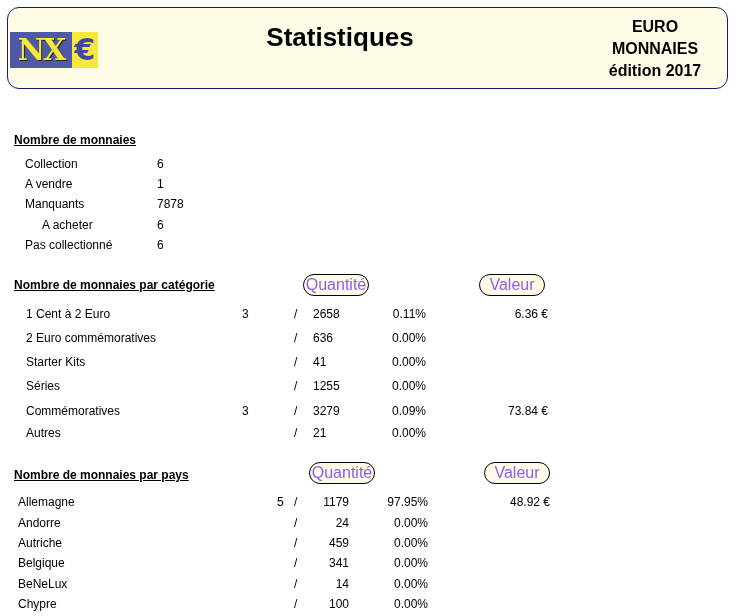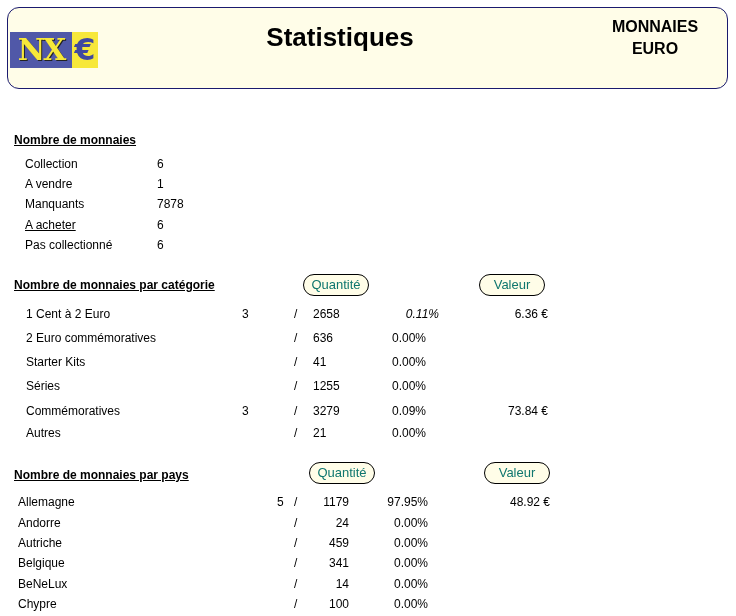--- a/index.html
+++ b/index.html
@@ -42,63 +42,64 @@
     font-size:16px; font-weight:bold; line-height:22px;
   }
   .section-title {
     position:absolute; font-weight:bold; text-decoration:underline; font-size:12px;
   }
   .cell { position:absolute; font-size:12px; white-space:nowrap; }
   .right { text-align:right; }
   .pill {
     position:absolute; height:22px; box-sizing:border-box;
     border:1px solid #000; border-radius:11px;
-    background:#fffde8; color:#0f766e;
-    font-size:13px; line-height:20px; text-align:center;
+    background:#fffde8; color:#8b5cf6;
+    font-size:16px; line-height:20px; text-align:center;
   }
 </style>
 </head>
 <body>
 
 <div class="header"></div>
 <div class="logo">
   <div class="nx">NX</div>
   <div class="eur">€</div>
 </div>
 <div class="title">Statistiques</div>
 <div class="edition">
+  <div>EURO</div>
   <div>MONNAIES</div>
-  <div>EURO</div>
+  <div>édition 2017</div>
 </div>
 
 <div class="section-title" style="left:14px;top:133px;">Nombre de monnaies</div>
 <div>
   <div class="cell" style="left:25px;top:157px;">Collection</div>
   <div class="cell" style="left:157px;top:157px;">6</div>
   <div class="cell" style="left:25px;top:177px;">A vendre</div>
   <div class="cell" style="left:157px;top:177px;">1</div>
   <div class="cell" style="left:25px;top:197px;">Manquants</div>
   <div class="cell" style="left:157px;top:197px;">7878</div>
-  <div class="cell" style="left:25px;top:218px;text-decoration:underline;">A acheter</div>
+  <div class="cell" style="left:42px;top:218px;">A acheter</div>
   <div class="cell" style="left:157px;top:218px;">6</div>
   <div class="cell" style="left:25px;top:238px;">Pas collectionné</div>
   <div class="cell" style="left:157px;top:238px;">6</div>
 </div>
 
 <div class="section-title" style="left:14px;top:278px;">Nombre de monnaies par catégorie</div>
 <div class="pill" style="left:303px;top:274px;width:66px;">Quantité</div>
 <div class="pill" style="left:479px;top:274px;width:66px;">Valeur</div>
 
 <div>
 
   <div class="cell" style="left:26px;top:307px;">1 Cent à 2 Euro</div>
   <div class="cell" style="left:242px;top:307px;">3</div>
   <div class="cell" style="left:294px;top:307px;">/</div>
   <div class="cell" style="left:313px;top:307px;">2658</div>
-  <div class="cell right" style="left:383px;width:56px;top:307px;font-style:italic;">0.11%</div>
+  <div class="cell right" style="left:370px;width:56px;top:307px;">0.11%</div>
   <div class="cell right" style="left:470px;width:78px;top:307px;">6.36 €</div>
 
   <div class="cell" style="left:26px;top:331px;">2 Euro commémoratives</div>
   <div class="cell" style="left:242px;top:331px;"></div>
   <div class="cell" style="left:294px;top:331px;">/</div>
   <div class="cell" style="left:313px;top:331px;">636</div>
   <div class="cell right" style="left:370px;width:56px;top:331px;">0.00%</div>
   <div class="cell right" style="left:470px;width:78px;top:331px;"></div>
 
   <div class="cell" style="left:26px;top:355px;">Starter Kits</div>

